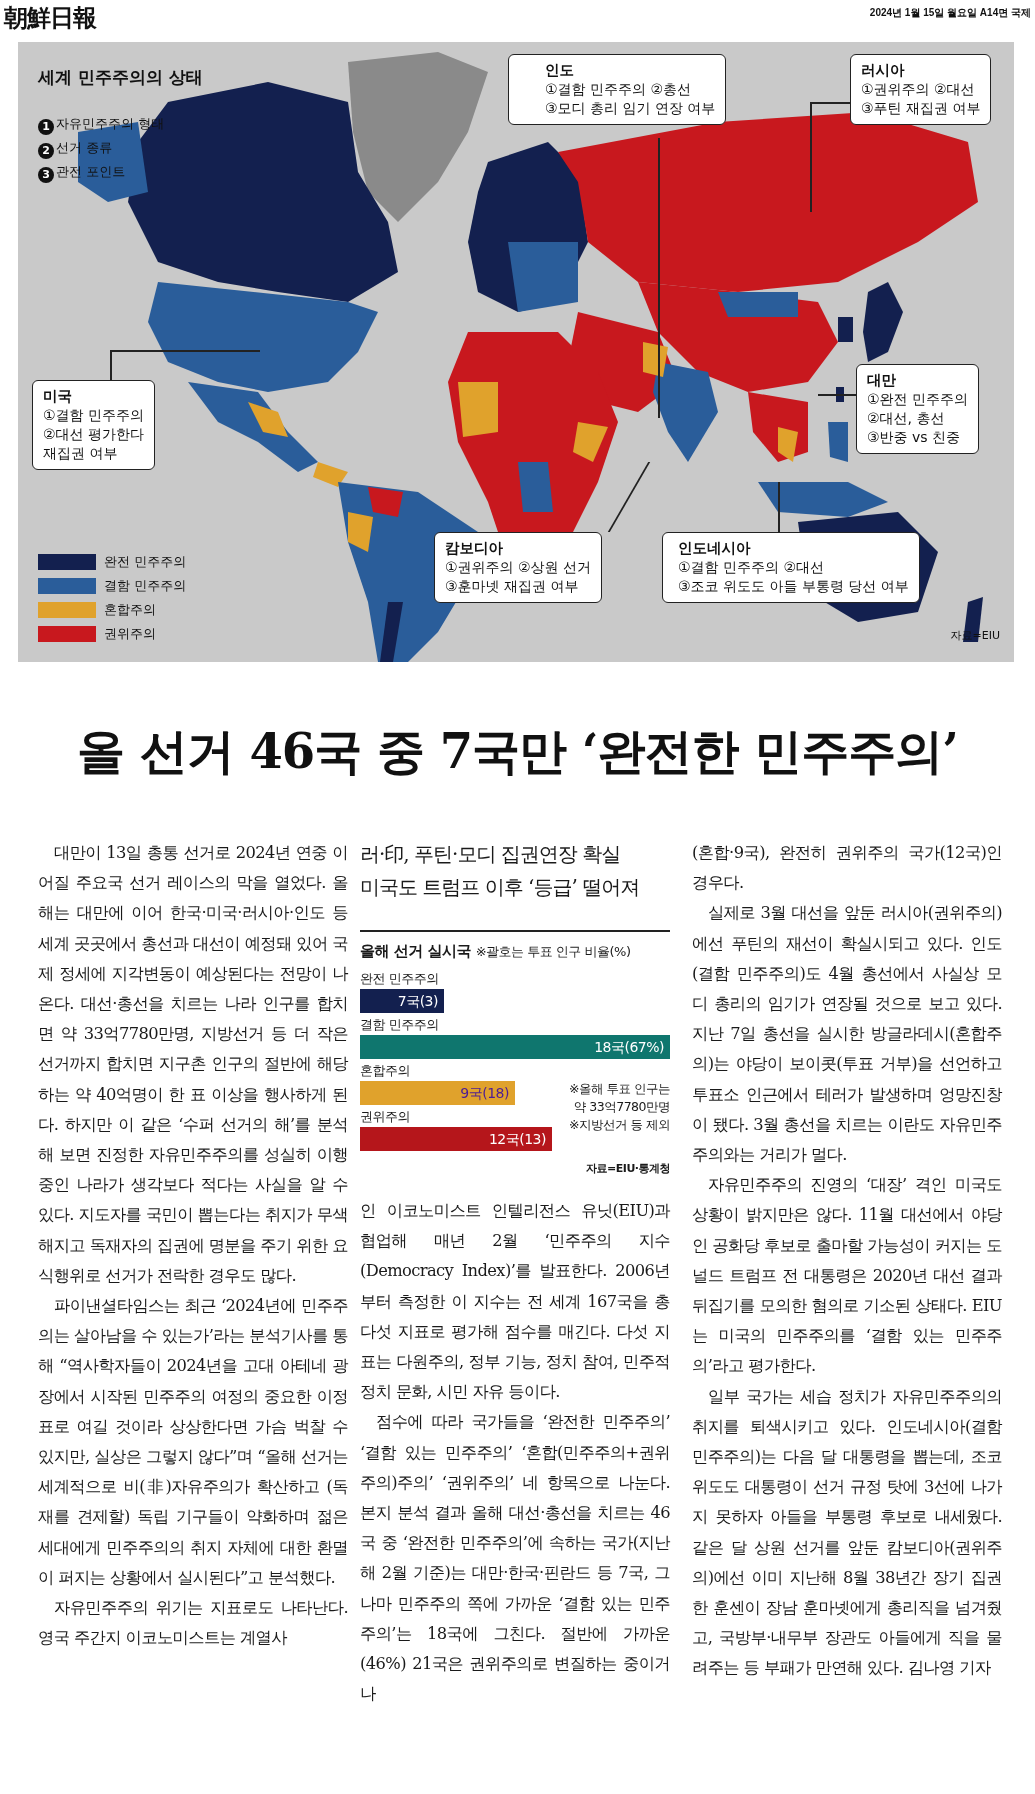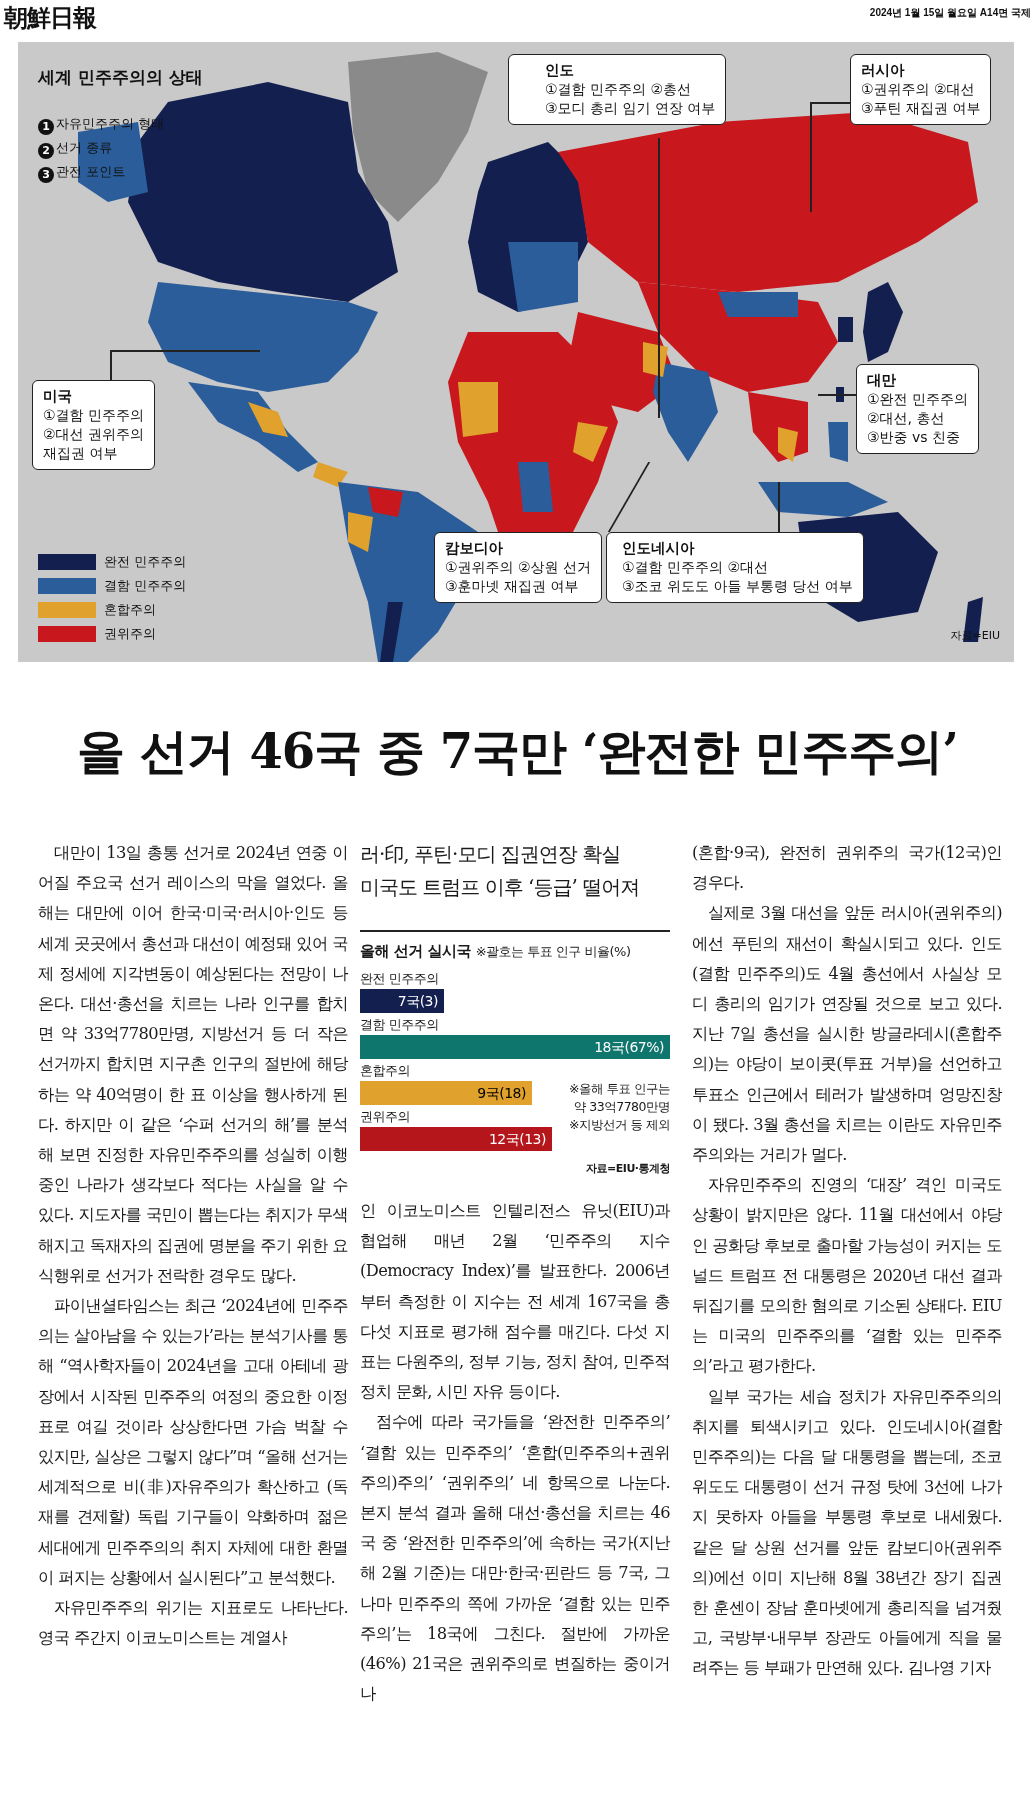--- a/index.html
+++ b/index.html
@@ -129,42 +129,42 @@
     <div class="cname">러시아</div>
     <div>①권위주의 ②대선</div>
     <div>③푸틴 재집권 여부</div>
   </div>
   <div class="leader" style="left:792px;top:60px;width:40px;height:1.5px;"></div>
   <div class="leader" style="left:792px;top:60px;width:1.5px;height:110px;"></div>
 
   <div class="callout" style="left:14px;top:338px;">
     <div class="cname">미국</div>
     <div>①결함 민주주의</div>
-    <div>②대선 권위주의</div>
+    <div>②대선 평가한다</div>
     <div>재집권 여부</div>
   </div>
   <div class="leader" style="left:92px;top:308px;width:1.5px;height:30px;"></div>
   <div class="leader" style="left:92px;top:308px;width:150px;height:1.5px;"></div>
 
   <div class="callout" style="left:838px;top:322px;">
     <div class="cname">대만</div>
     <div>①완전 민주주의</div>
     <div>②대선, 총선</div>
     <div>③반중 vs 친중</div>
   </div>
   <div class="leader" style="left:800px;top:352px;width:38px;height:1.5px;"></div>
 
   <div class="callout" style="left:416px;top:490px;">
     <div class="cname">캄보디아</div>
     <div>①권위주의 ②상원 선거</div>
     <div>③훈마넷 재집권 여부</div>
   </div>
   <div class="leader" style="left:610px;top:420px;width:1.5px;height:70px;transform:skewX(-30deg);"></div>
 
-  <div class="callout" style="left:588px;top:490px;padding-left:15px;">
+  <div class="callout" style="left:644px;top:490px;padding-left:15px;">
     <div class="cname">인도네시아</div>
     <div>①결함 민주주의 ②대선</div>
     <div>③조코 위도도 아들 부통령 당선 여부</div>
   </div>
   <div class="leader" style="left:760px;top:440px;width:1.5px;height:50px;"></div>
 
   <div class="legend">
     <div class="row">
         <span class="sw" style="background:#13204f"></span>
         <span>완전 민주주의</span>
@@ -201,21 +201,21 @@
   <div class="chart">
     <div class="chart-title"><span>올해 선거 실시국</span> <span class="note">※괄호는 투표 인구 비율(%)</span></div>
 
     <div class="bar-label">완전 민주주의</div>
     <div class="bar" style="width:84px;background:#13204f">7국(3)</div>
 
     <div class="bar-label">결함 민주주의</div>
     <div class="bar" style="width:310px;background:#0f766e">18국(67%)</div>
 
     <div class="bar-label">혼합주의</div>
-    <div class="bar" style="width:172px;background:#e0a22c;color:#000000">9국(18)</div>
+    <div class="bar" style="width:155px;background:#e0a22c;color:#4c1d95">9국(18)</div>
 
     <div class="bar-label">권위주의</div>
     <div class="bar" style="width:192px;background:#b5161b">12국(13)</div>
 
     <div class="chart-note">
       <div>※올해 투표 인구는</div>
       <div>약 33억7780만명</div>
       <div>※지방선거 등 제외</div>
     </div>
     <div class="chart-source">자료=EIU·통계청</div>

